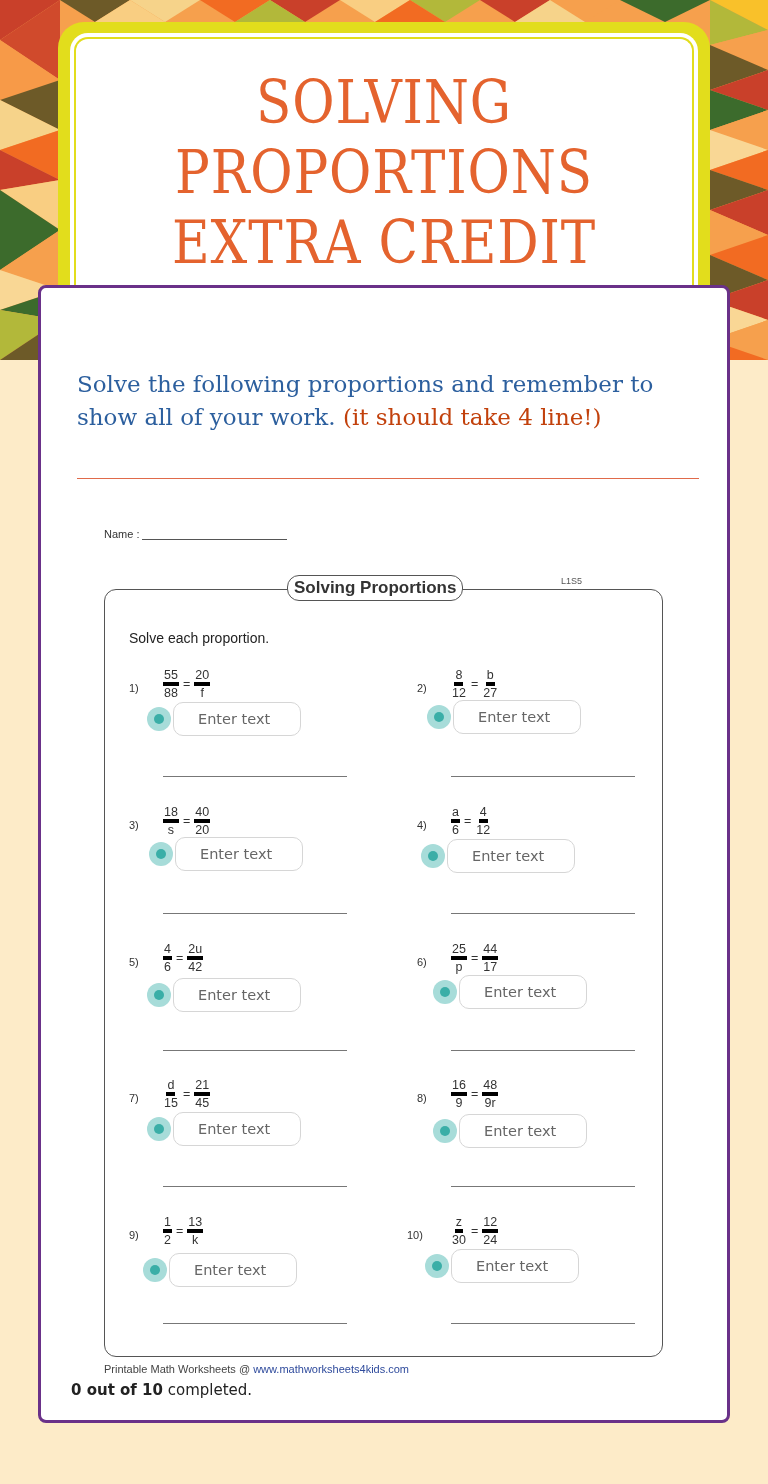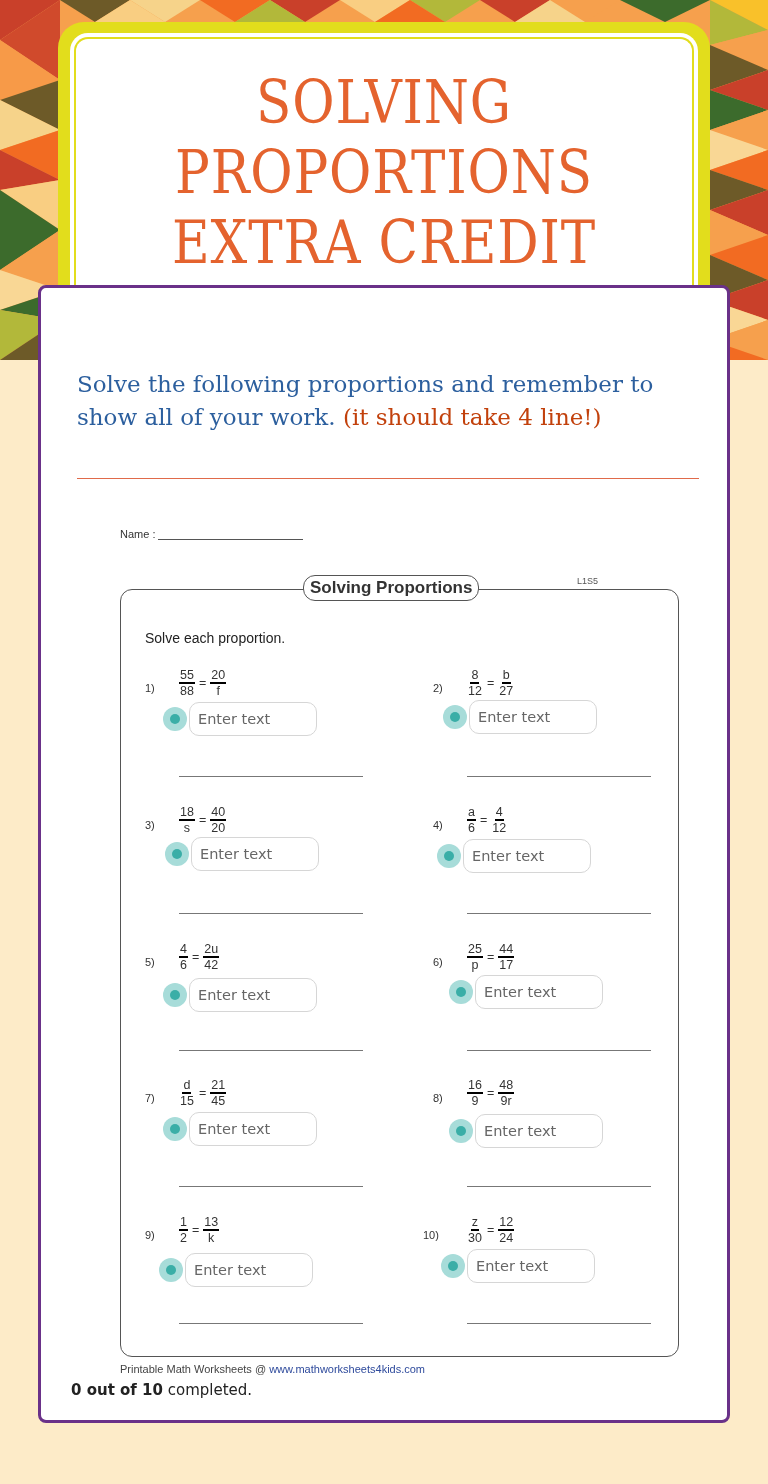--- a/index.html
+++ b/index.html
@@ -57,21 +57,21 @@
     font-size: 23px;
     line-height: 33px;
     color: #2c5f9e;
   }
   .instruction .red { color: #c2410c; }
   .rule {
     position: absolute; left: 36px; top: 190px; width: 622px; height: 1px;
     background: #e06a4a;
   }
   .worksheet {
-    position: absolute; left: 0; top: 230px; width: 686px; height: 860px; margin-left: 16px;
+    position: absolute; left: 0; top: 230px; width: 686px; height: 860px;
   }
   .name-line {
     position: absolute; left: 63px; top: 10px;
     font-size: 11px; color: #333;
     display: flex; align-items: flex-end;
   }
   .name-line .blank {
     display: inline-block; width: 145px; border-bottom: 1px solid #555; margin-left: 3px; height: 12px;
   }
   .ws-box {
@@ -105,42 +105,42 @@
   }
   .eq {
     position: absolute; left: 34px; top: 0;
     display: flex; align-items: center;
     font-size: 12.5px; color: #333;
   }
   .frac {
     display: inline-flex; flex-direction: column; align-items: center;
     line-height: 14px;
   }
-  .frac .n { border-bottom: 2px solid #000000; padding: 0 1px; }
+  .frac .n { border-bottom: 4px solid #000000; padding: 0 1px; }
   .frac .d { padding: 0 1px; }
   .eq .eqs { margin: 0 4px; }
   .answer {
     position: absolute; top: 34px;
     display: flex; align-items: center;
   }
   .radio {
     width: 24px; height: 24px; border-radius: 50%;
     background: #a7dcd9;
     display: flex; align-items: center; justify-content: center;
     margin-right: 2px;
   }
   .radio .dot { width: 10px; height: 10px; border-radius: 50%; background: #3aaea7; }
   .text-input {
     width: 128px; height: 34px;
     border: 1px solid #d6d6d6;
     border-radius: 10px;
     background: #fff;
     font-family: "DejaVu Sans", sans-serif;
     font-size: 14.5px; color: #555;
-    padding-left: 8px;
+    padding-left: 24px;
     outline: none;
   }
   .text-input::placeholder { color: #666; }
   .work-line {
     position: absolute; left: 34px; top: 108px; width: 184px; height: 1px;
     background: #777;
   }
   .footer-credit {
     position: absolute; left: 63px; top: 845px;
     font-size: 11px; color: #444; text-align: right;

